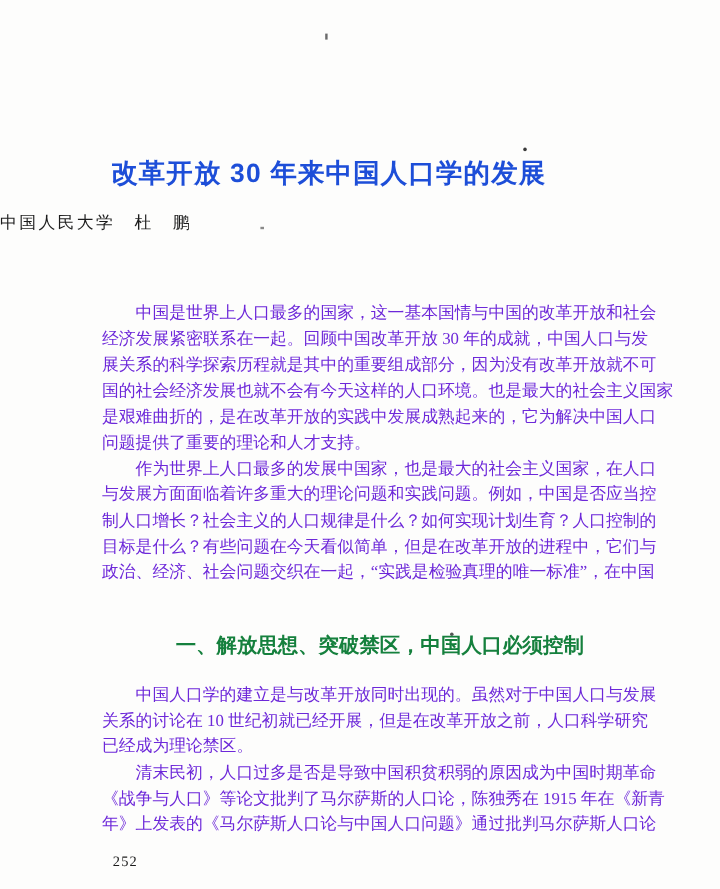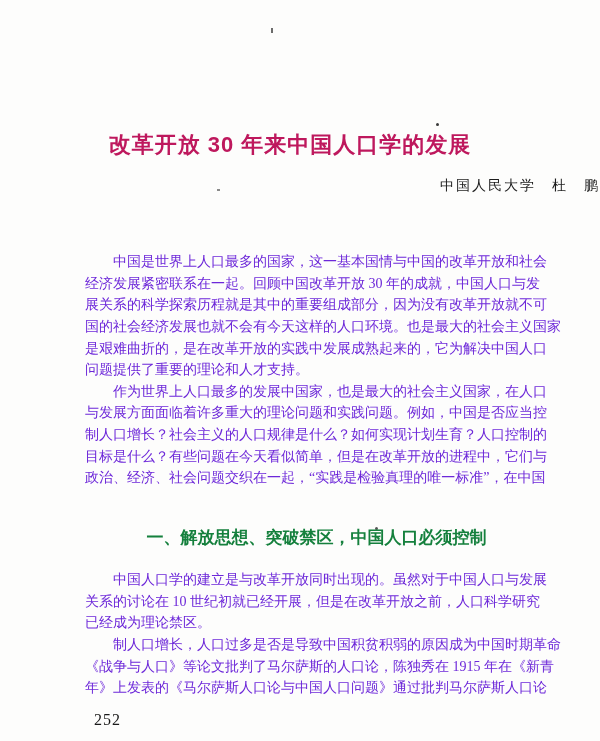--- a/index.html
+++ b/index.html
@@ -5,31 +5,31 @@
   html,body { margin:0; padding:0; }
   body { background:#ffffff; font-family:"Liberation Serif", serif; }
   .page {
     position:relative;
     width:600px; height:741px;
     background:#fdfdfc;
     color:#161616;
     overflow:hidden;
   }
   .doc-title {
-    position:absolute; top:130px; left:16px; width:548px;
+    position:absolute; top:130px; left:0; width:548px;
     text-align:center;
     font-family:"Liberation Sans", sans-serif;
     font-weight:bold;
     font-size:22px;
     letter-spacing:1px;
-    color:#be185d;
+    color:#1d4ed8;
   }
   .doc-author {
     position:absolute; top:177px; left:0; width:600px;
-    text-align:right;
+    text-align:left;
     font-size:14px;
     letter-spacing:2px;
     color:#1c1c1c;
   }
   .body-block { position:absolute; left:85px; width:470px; }
   .block-1 { top:251px; }
   .block-2 { top:569px; }
   .line {
     height:21.65px; line-height:21.65px;
     font-size:14px;
@@ -41,21 +41,21 @@
     position:absolute; top:526px; left:85px; width:463px;
     text-align:center;
     font-family:"Liberation Sans", sans-serif;
     font-weight:bold;
     font-size:17px;
     color:#15803d;
     white-space:nowrap;
   }
   .page-number {
     position:absolute; top:711px; left:94px;
-    font-size:16px;
+    font-size:12px;
     letter-spacing:1px;
     color:#1a1a1a;
   }
   
   .speck { position:absolute; background:#6b6b6b; }
   .speck-1 { left:271px; top:28px; width:2px; height:5px; }
   .speck-2 { left:436px; top:123px; width:3px; height:3px; border-radius:50%; background:#3a3a3a; }
   .speck-3 { left:375px; top:527px; width:3px; height:3px; border-radius:50%; background:#555; }
   .speck-4 { left:217px; top:189px; width:3px; height:2px; background:#8a8a8a; }
 </style>
@@ -93,21 +93,21 @@
 
   <div class="section-heading">一、解放思想、突破禁区，中国人口必须控制</div>
 
   <div class="body-block block-2">
     <div>
       <div class="line fl">中国人口学的建立是与改革开放同时出现的。虽然对于中国人口与发展</div>
       <div class="line">关系的讨论在 10 世纪初就已经开展，但是在改革开放之前，人口科学研究</div>
       <div class="line">已经成为理论禁区。</div>
     </div>
     <div>
-      <div class="line fl">制人口增长，人口过多是否是导致中国积贫积弱的原因成为中国时期革命</div>
+      <div class="line fl">清末民初，人口过多是否是导致中国积贫积弱的原因成为中国时期革命</div>
       <div class="line">《战争与人口》等论文批判了马尔萨斯的人口论，陈独秀在 1915 年在《新青</div>
       <div class="line">年》上发表的《马尔萨斯人口论与中国人口问题》通过批判马尔萨斯人口论</div>
     </div>
   </div>
 
   <div class="page-number">252</div>
 
 </div>
 
 </body></html>

